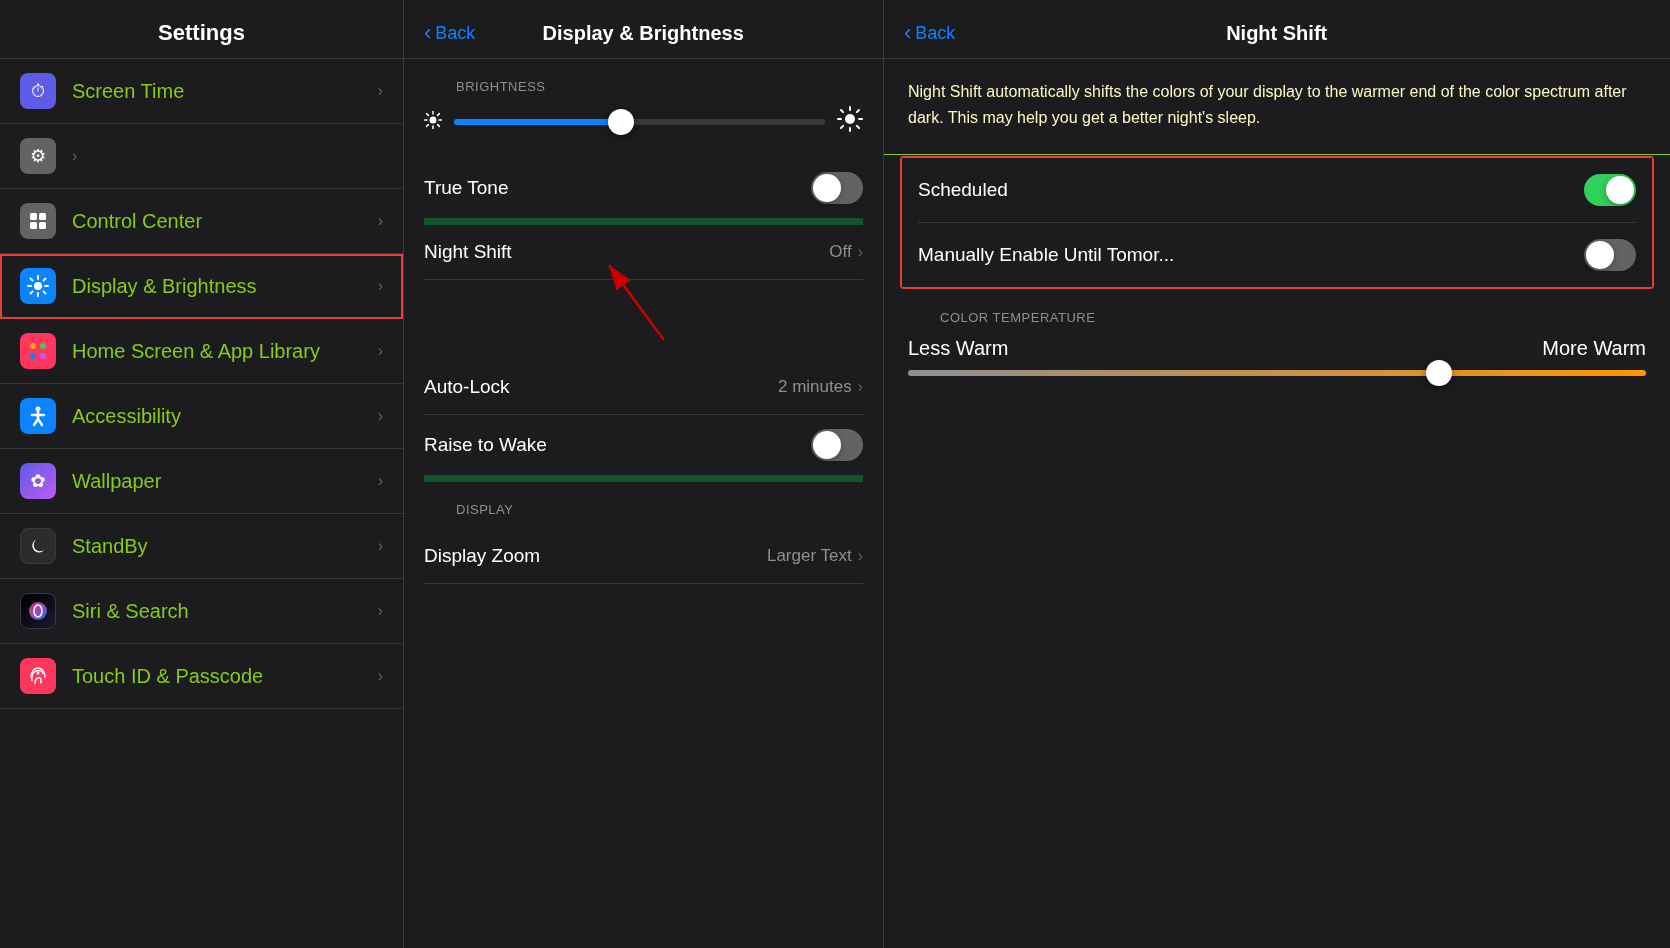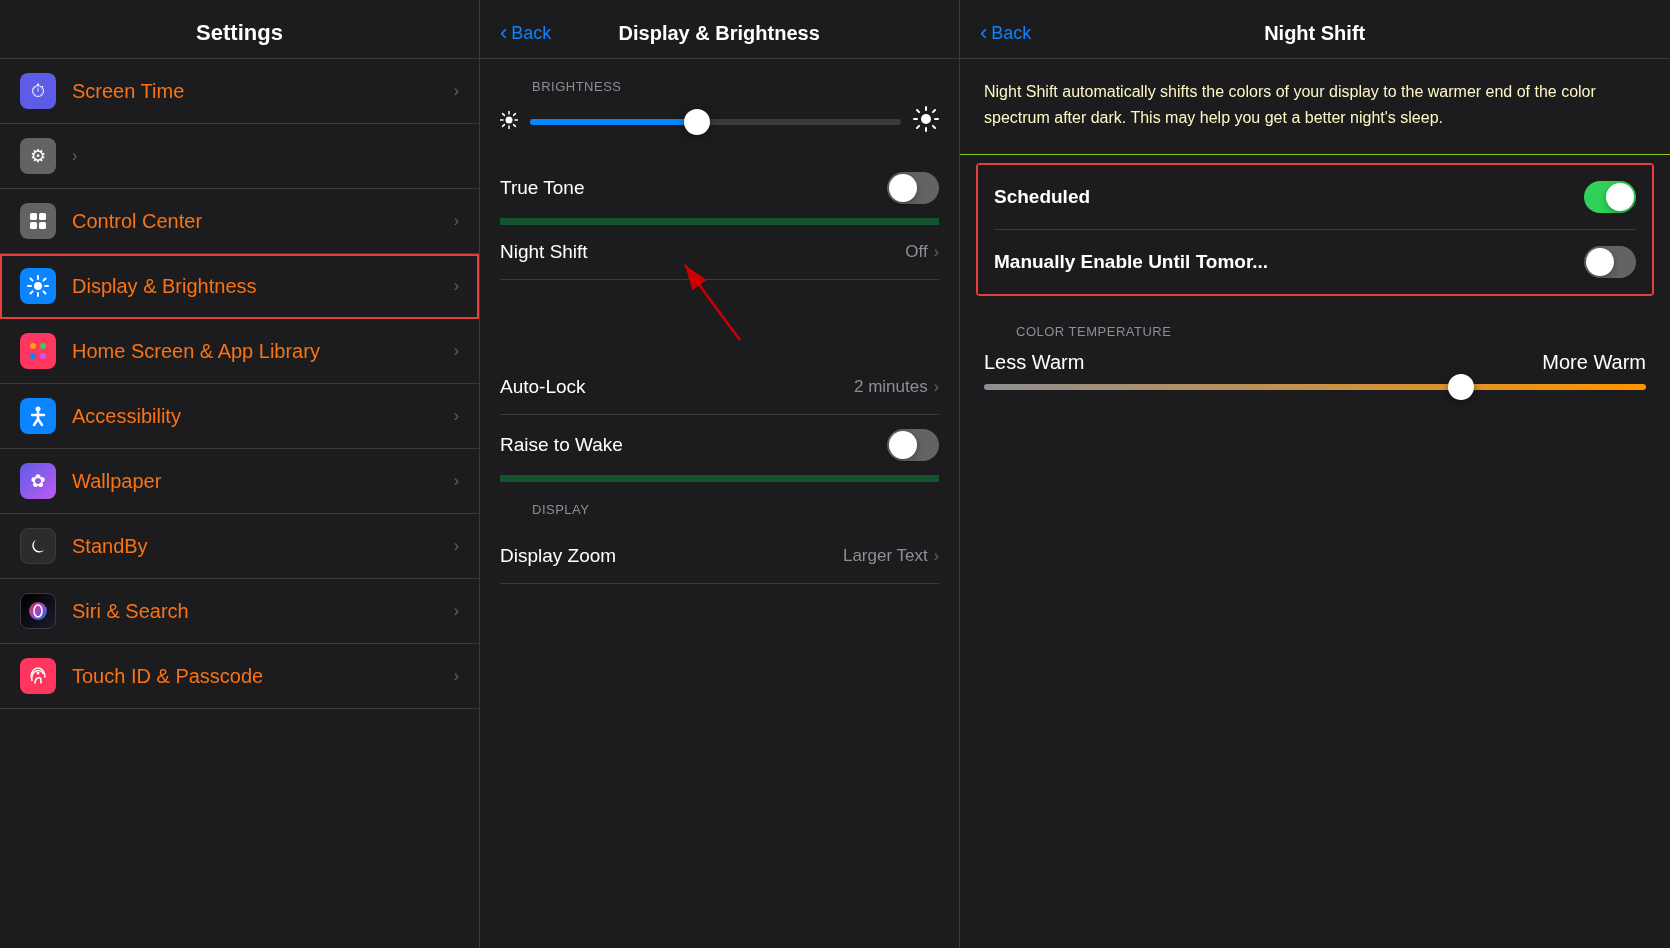--- a/index.html
+++ b/index.html
@@ -7,21 +7,21 @@
       width: 1670px;
       height: 948px;
       display: flex;
       font-family: -apple-system, BlinkMacSystemFont, 'SF Pro Text', 'Helvetica Neue', Arial, sans-serif;
       background: #1c1c1e;
       overflow: hidden;
     }
 
     
     .settings-panel {
-      width: 480px;
+      width: 404px;
       height: 948px;
       background: #1c1c1e;
       border-right: 1px solid #3a3a3c;
       flex-shrink: 0;
       display: flex;
       flex-direction: column;
     }
     .settings-header {
       padding: 20px 24px 12px;
       font-size: 22px;
@@ -50,21 +50,21 @@
       display: flex;
       align-items: center;
       justify-content: center;
       flex-shrink: 0;
       margin-right: 16px;
       font-size: 20px;
     }
     .settings-item-label {
       flex: 1;
       font-size: 20px;
-      color: #f97316;
+      color: #84cc16;
       font-weight: 400;
     }
     .settings-item-chevron {
       color: #636366;
       font-size: 16px;
     }
 
     
     .display-panel {
       width: 480px;
@@ -230,24 +230,23 @@
     }
     .night-desc {
       font-size: 16px;
       color: #fef9c3;
       line-height: 1.6;
       padding: 20px 24px 24px;
       border-bottom: 1px solid #84cc16;
     }
 
     .outlined-section {
-      margin: 8px 16px;
+      margin: 1px 16px;
       border: 2.5px solid #e53e3e;
       border-radius: 4px;
-      font-weight: bold;
     }
     .outlined-inner {
       padding: 0 16px;
       background: #1c1c1e;
     }
     .outlined-inner .toggle-row {
       padding: 16px 0;
     }
     .outlined-inner .toggle-row:first-child {
       border-bottom: 1px solid #3a3a3c;

